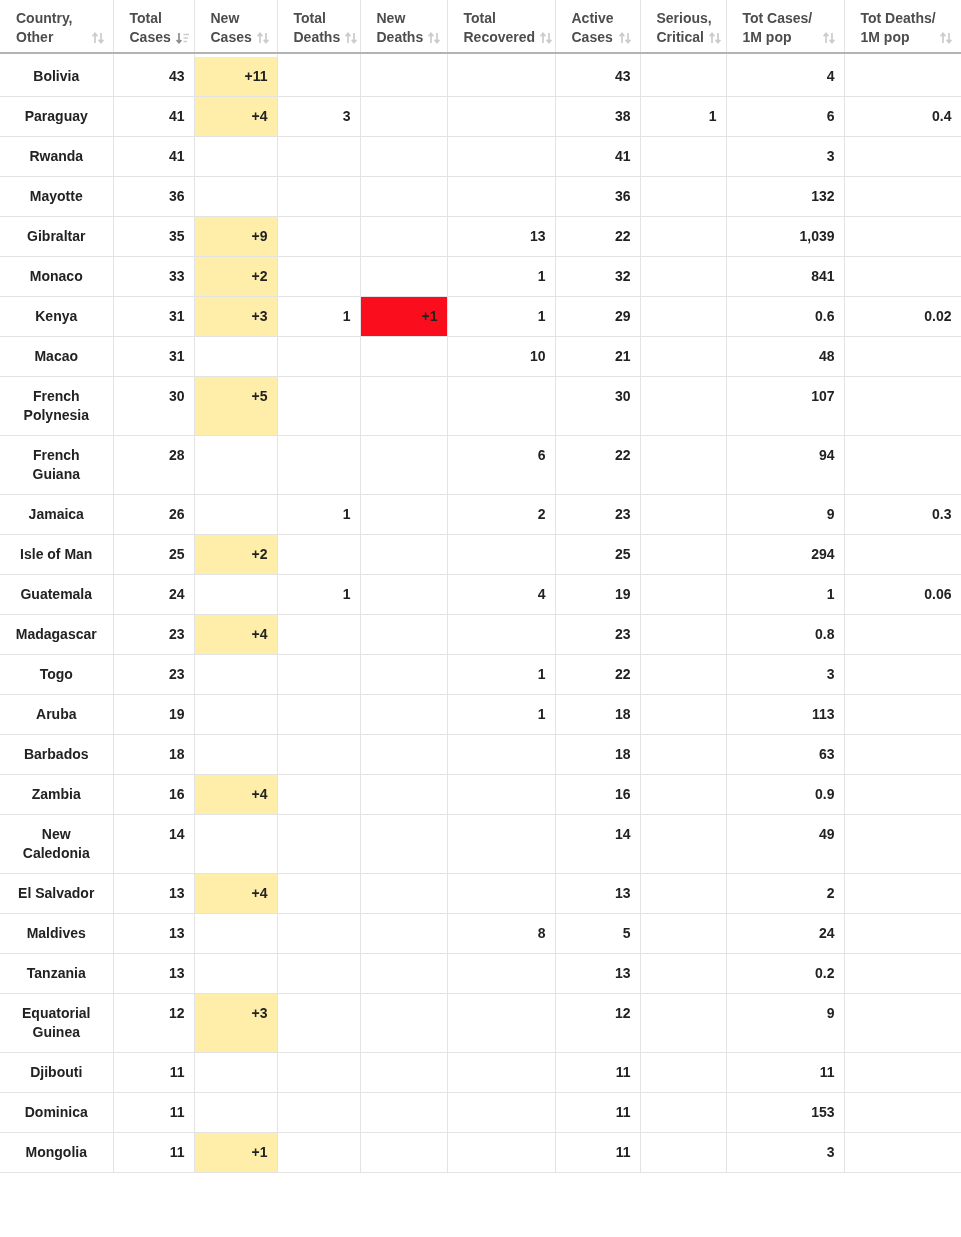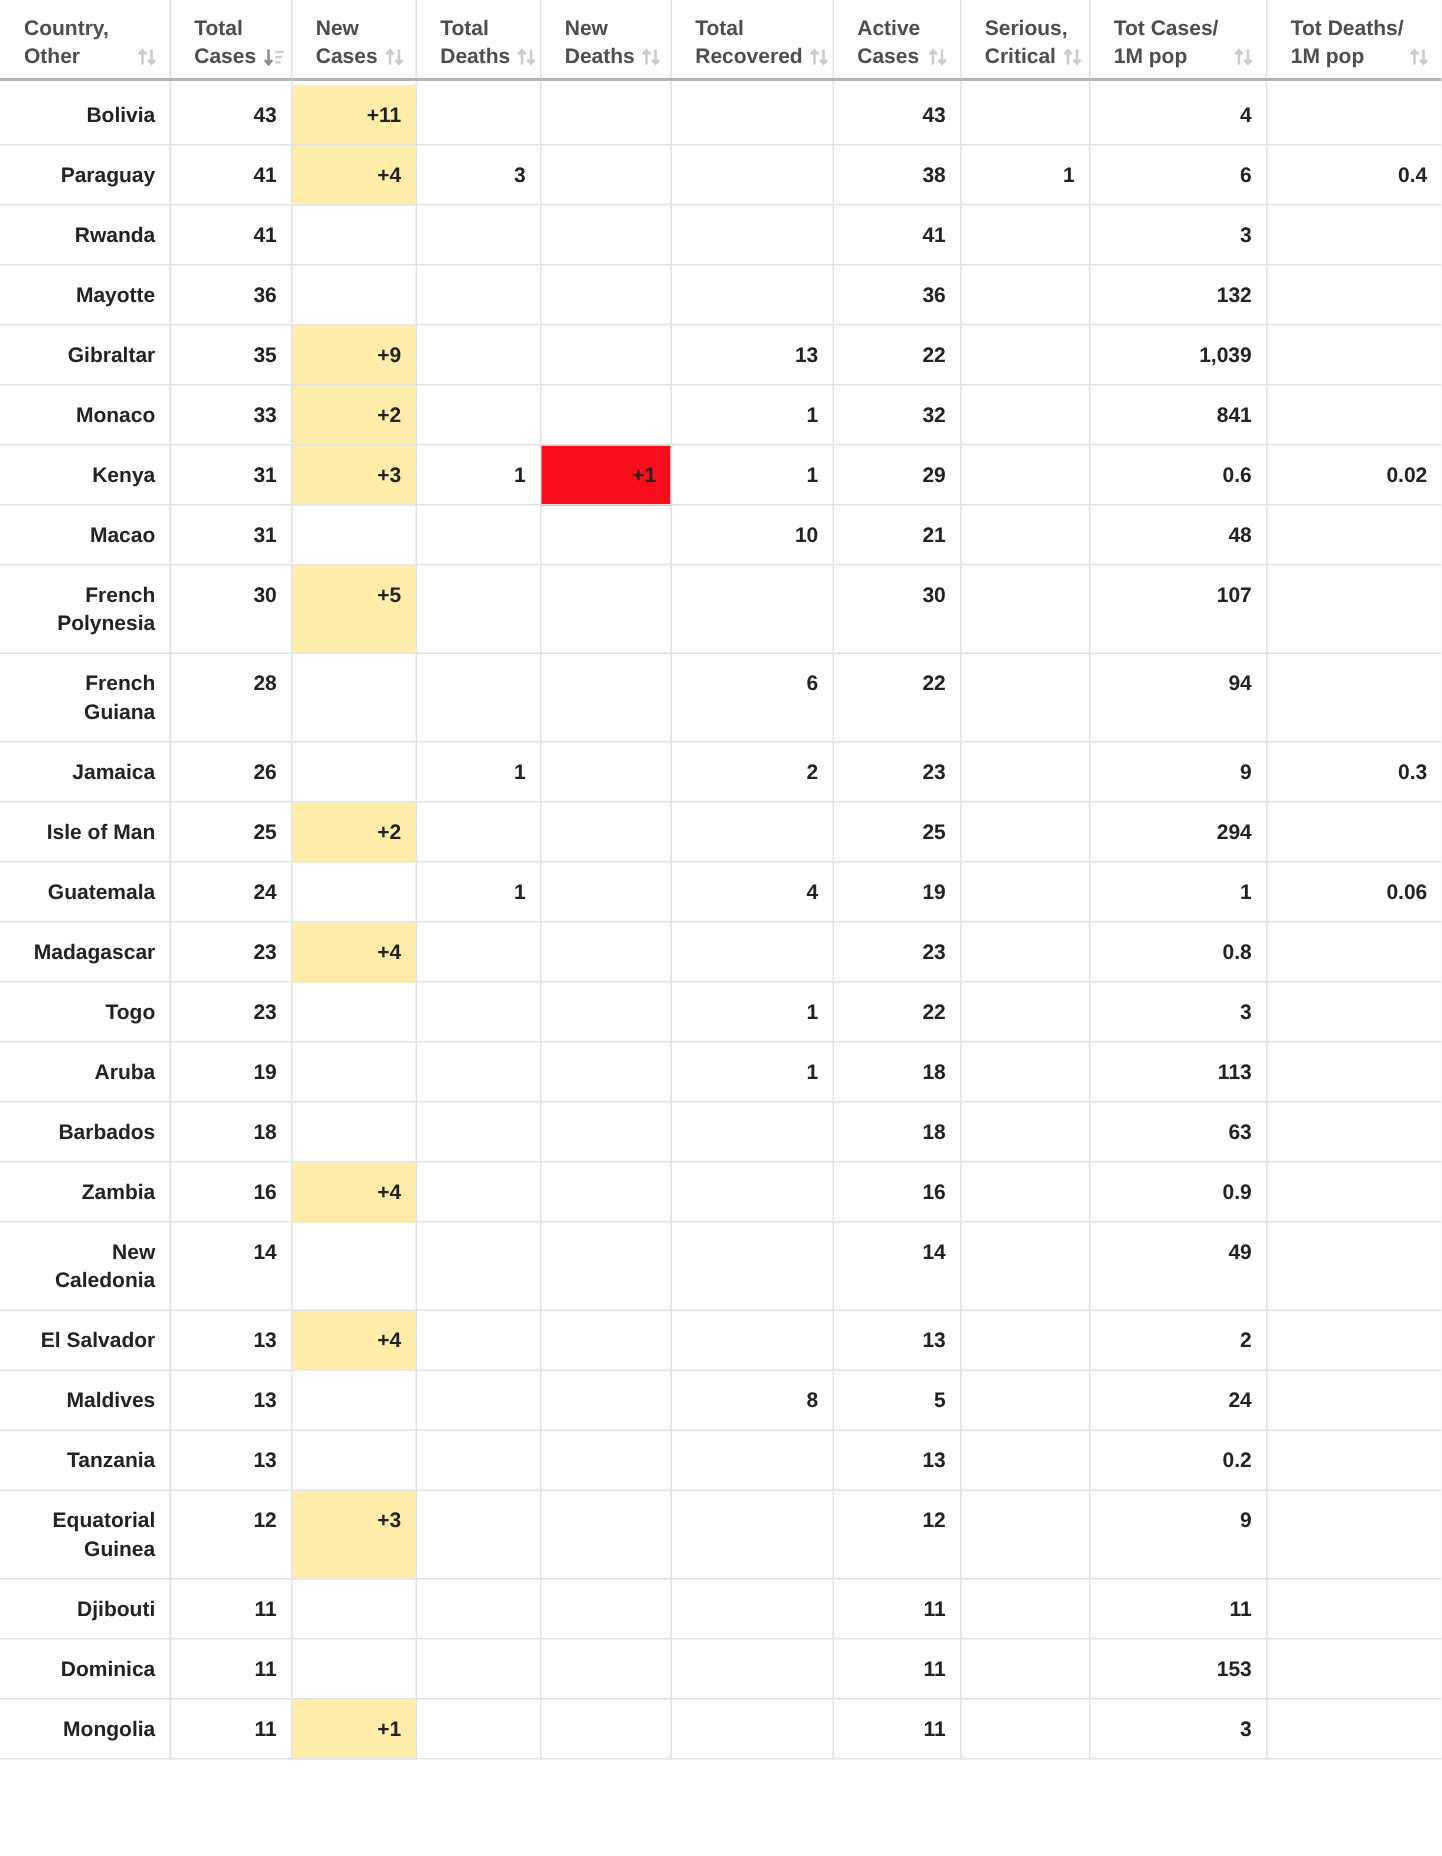--- a/index.html
+++ b/index.html
@@ -34,21 +34,21 @@
     padding:9px 8px 5px 16px;
   }
   .h2{display:flex;justify-content:space-between;}
   .sort-icon{display:inline-flex;align-items:center;margin-left:4px;}
   .sort-icon svg{display:block;}
   tbody.data td{
     border-bottom:1px solid var(--border-light);
     color:var(--cell-text);
     padding:10px 9px;
   }
-  td.c-country{text-align:right;padding-left:8px;}
+  td.c-country{text-align:center;padding-left:8px;}
   td.num{text-align:right;}
   td.hl-yellow{background:var(--highlight-yellow);margin-top:48px;}
   td.hl-red{background:var(--highlight-red);color:var(--highlight-red-text);}
   tr.spacer td{height:4px;padding:0;border-bottom:none;}
 </style>
 </head>
 <body>
 
 <table>
   <colgroup>

